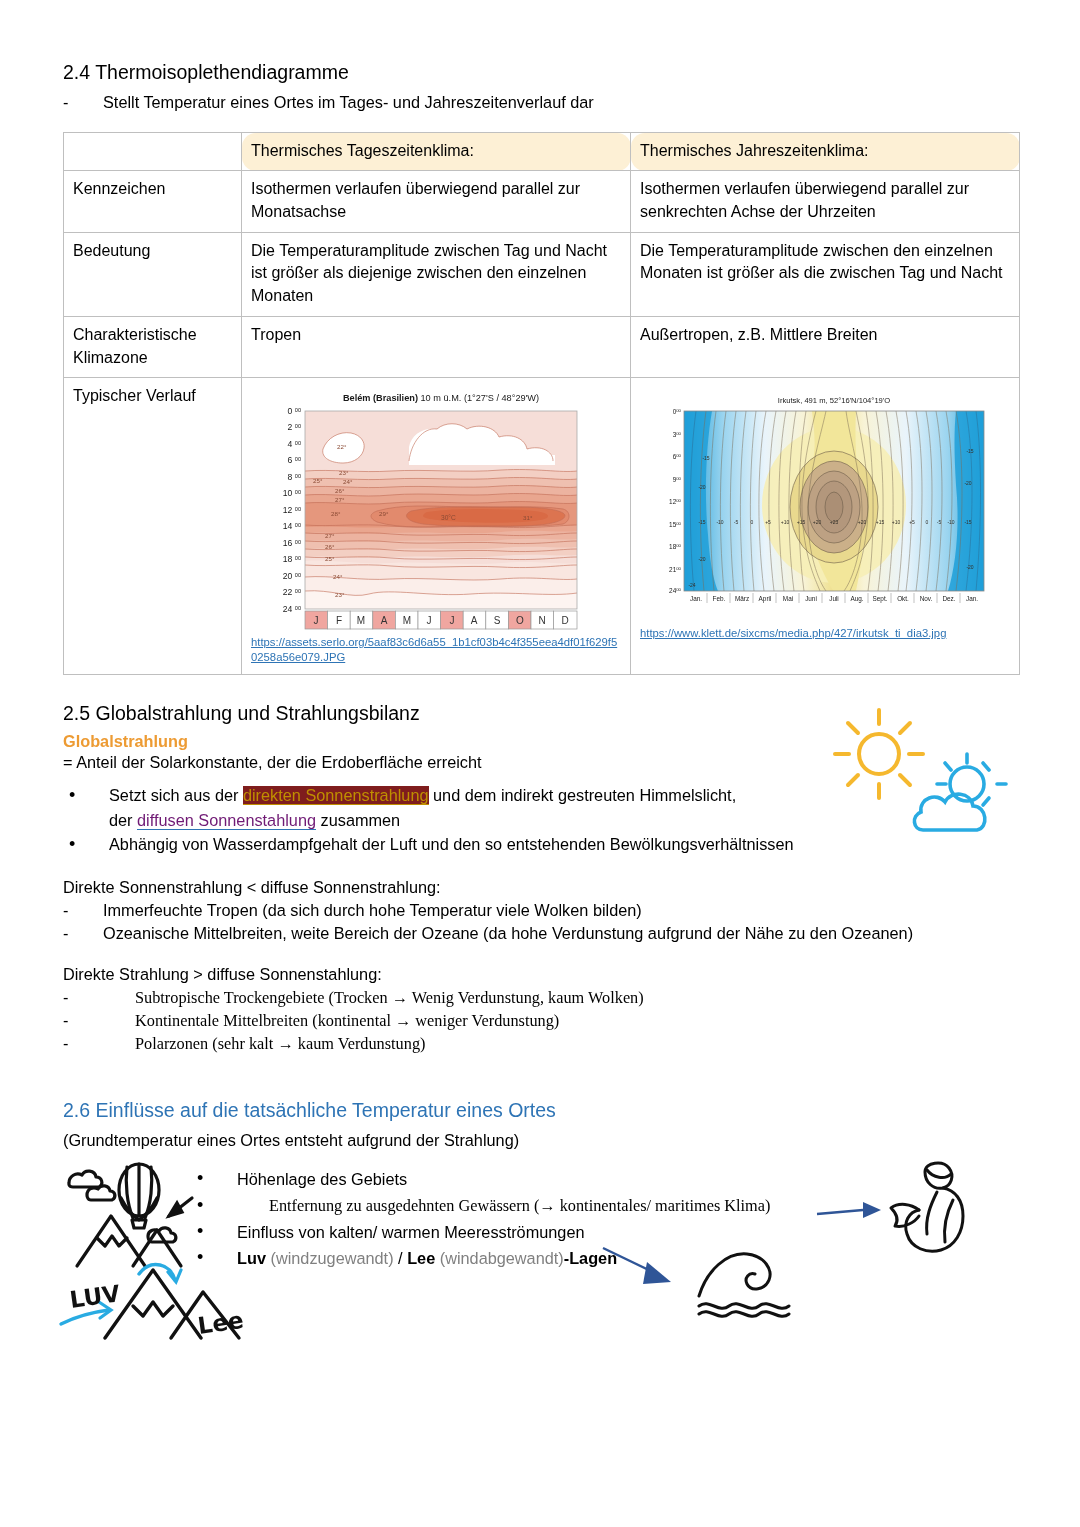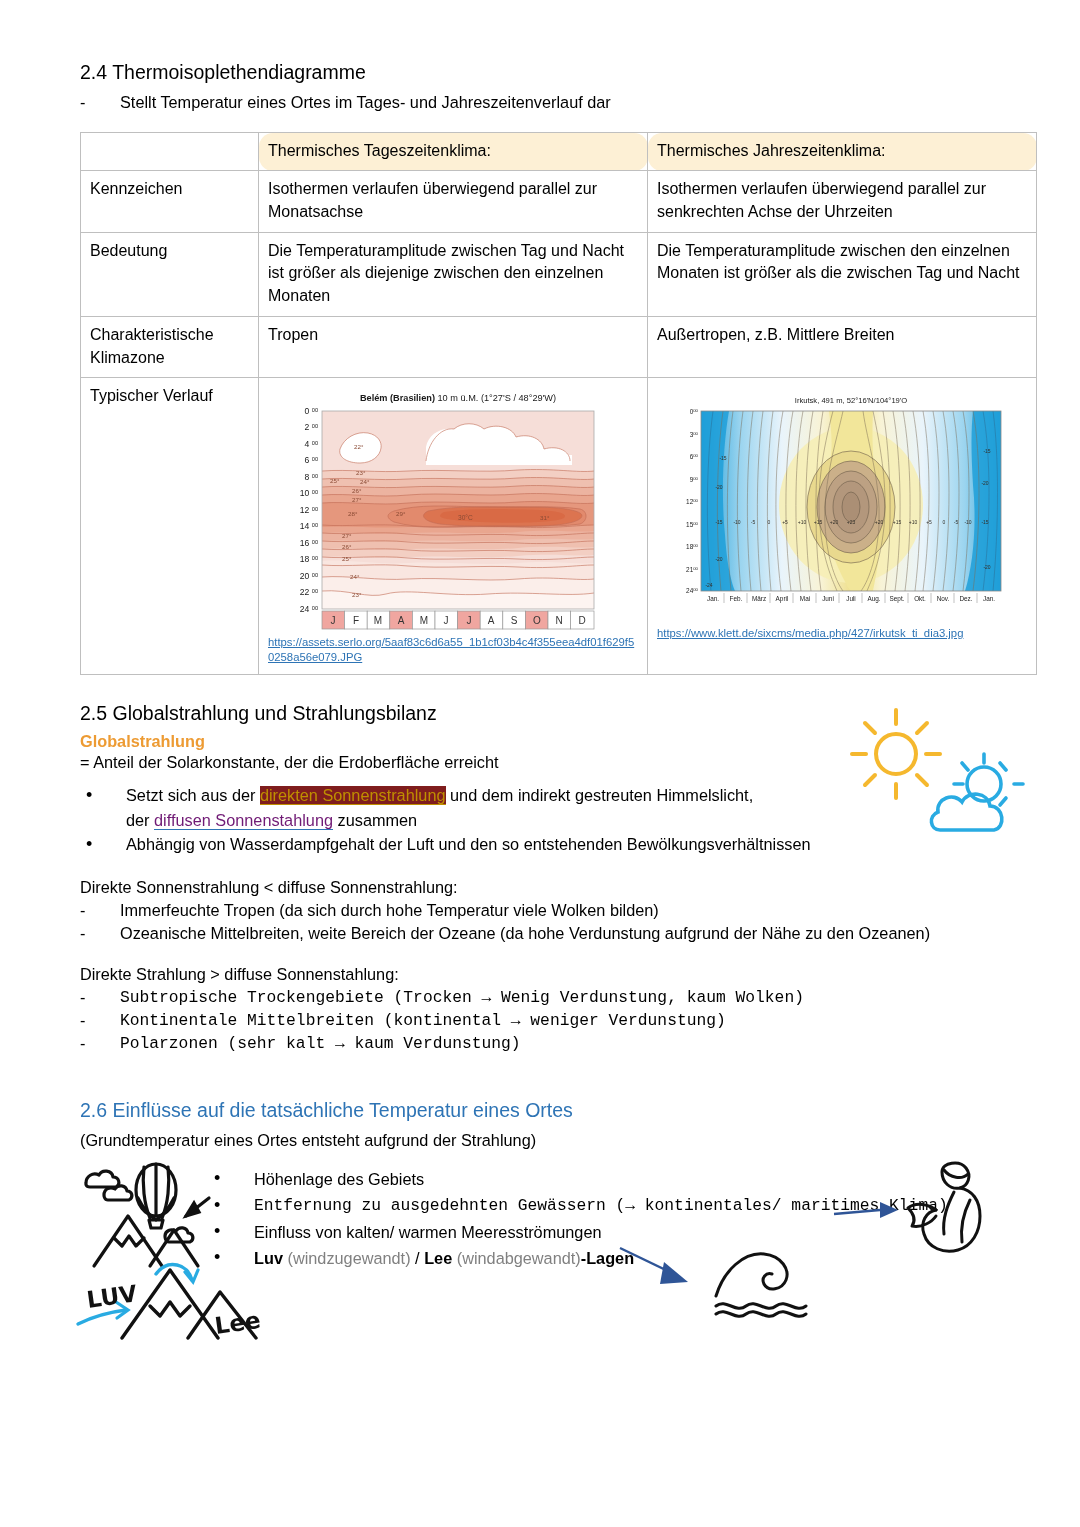--- a/index.html
+++ b/index.html
@@ -10,21 +10,21 @@
   body {
     width: 1080px;
     height: 1527px;
     position: relative;
     font-family: "Liberation Sans", sans-serif;
     color: #000000;
     overflow: hidden;
   }
   .page {
     position: absolute;
-    left: 18px; top: 0;
+    left: 1px; top: 0;
     width: 1036px;
     height: 1527px;
     background: #fff;
   }
   .content {
     position: absolute;
     left: 62px;
     top: 60px;
     width: 956px;
   }
@@ -74,21 +74,21 @@
     border-bottom: 1.5px solid #BF8F00;
     color: #BF8F00;
     text-align: right;
   }
   .hl-blue {
     border-bottom: 1.5px solid #2E74B5;
     color: #701a75;
   }
   .orange-word { color: #ED9B33; font-size: 16.3px; font-weight: bold; }
   .gray-word { color: #808080; text-align: right; }
-  .arrow { font-family: Liberation Mono, monospace; }
+  .arrow { font-family: Liberation Serif, serif; margin-left: 32px; }
 
   
   table.cmp {
     border-collapse: collapse;
     width: 956px;
     table-layout: fixed;
     font-size: 16px;
   }
   table.cmp td {
     border: 1px solid #BFBFBF;

